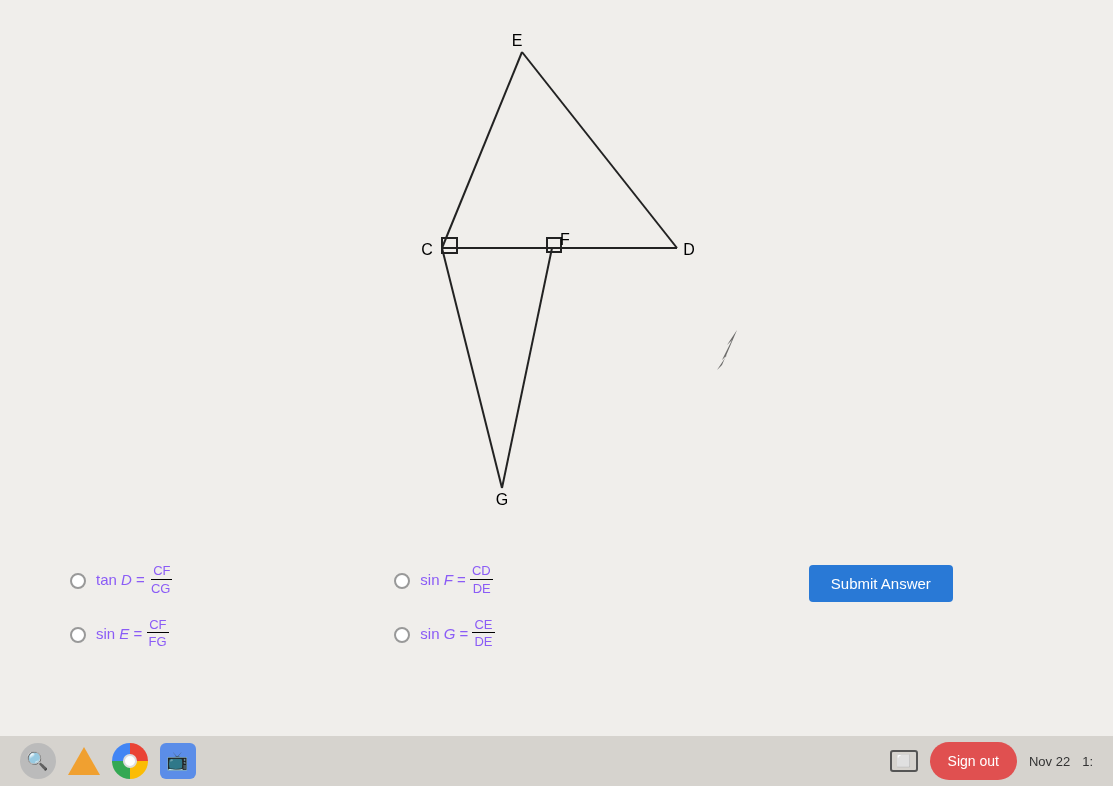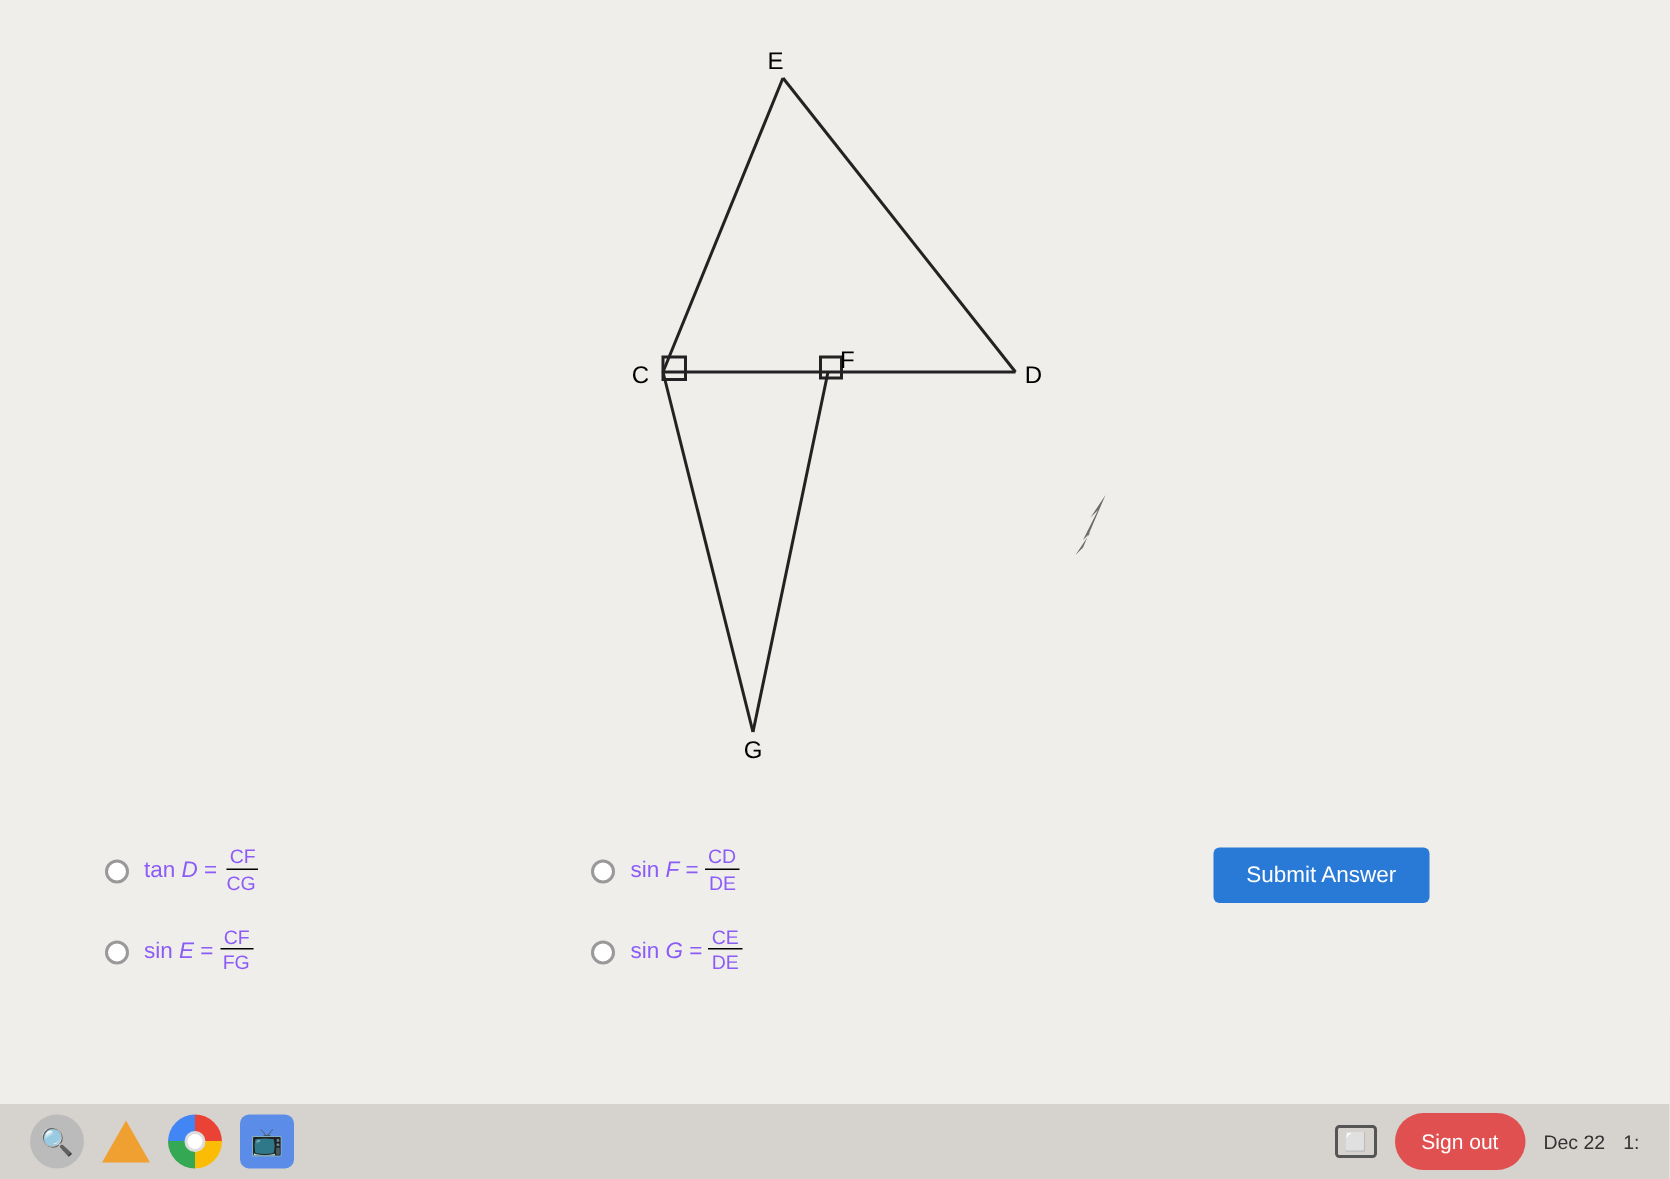--- a/index.html
+++ b/index.html
@@ -259,17 +259,17 @@
   </div>
 
   <div class="taskbar-right">
 
     <div style="cursor:pointer; width:28px; height:22px; border:2px solid #555; border-radius:3px; position:relative; background:transparent; display:flex; align-items:center; justify-content:center; font-size:12px; color:#555;">
       ⬜
     </div>
 
     <button class="sign-out-btn">Sign out</button>
 
-    <span class="taskbar-time">Dec 22</span>
+    <span class="taskbar-time">Nov 22</span>
 
     <span class="taskbar-time">1:</span>
   </div>
 </div>
 
 </body></html>

